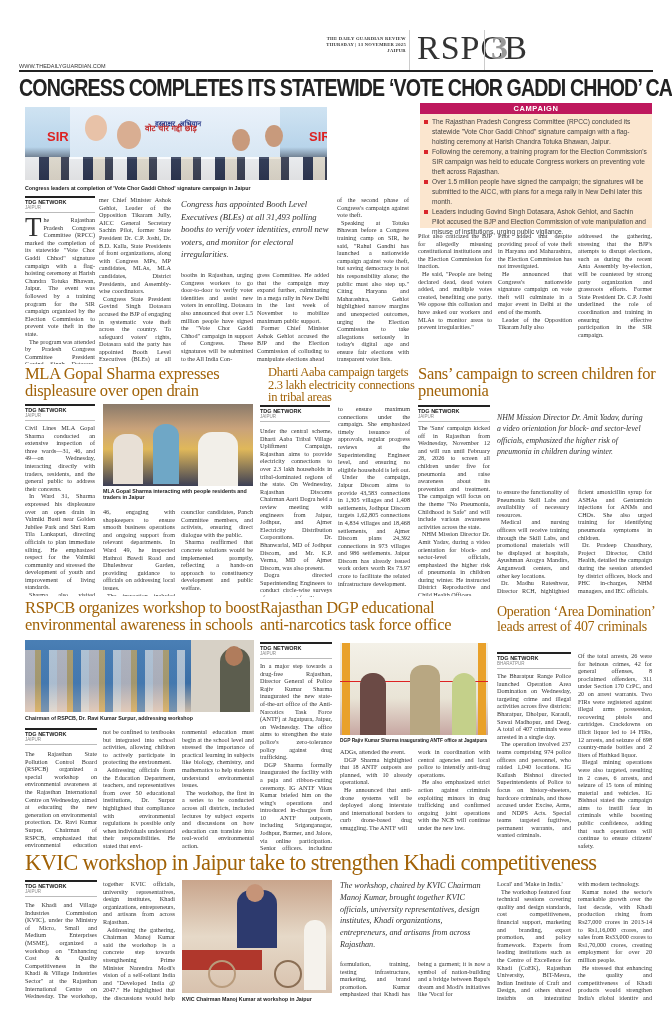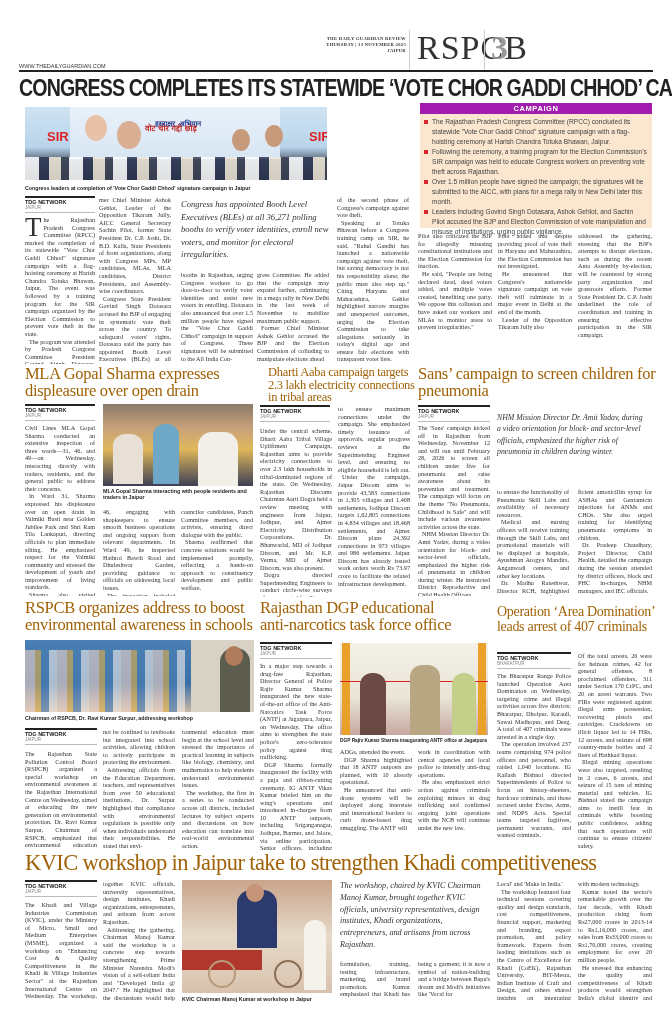--- a/index.html
+++ b/index.html
@@ -57,36 +57,36 @@
     </div>
 </div>
 <div class="abs body-text" style="left:25px;top:216px;width:70px;height:148px;">
   <p style="text-indent:0;"><span style="float:left;font-size:27px;line-height:22px;margin-right:2px;font-family:'Liberation Serif',serif;">T</span><span>he Rajasthan Pradesh Congress Committee (RPCC) marked the completion of its statewide "Vote Chor Gaddi Chhod" signature campaign with a flag-hoisting ceremony at Harish Chandra Totuka Bhawan, Jaipur. The event was followed by a training program for the SIR campaign organized by the Election Commission to prevent vote theft in the state.</span></p>
   <p>The program was attended by Pradesh Congress Committee President Govind Singh Dotasara, for-</p>
 </div>
 <div class="abs body-text" style="left:99px;top:196px;width:72px;height:168px;">
   <p style="text-indent:0;">mer Chief Minister Ashok Gehlot, Leader of the Opposition Tikaram Jully, AICC General Secretary Sachin Pilot, former State President Dr. C.P. Joshi, Dr. B.D. Kalla, State Presidents of front organizations, along with Congress MPs, MP candidates, MLAs, MLA candidates, District Presidents, and Assembly-wise coordinators.</p>
   <p>Congress State President Govind Singh Dotasara accused the BJP of engaging in systematic vote theft across the country. To safeguard voters' rights, Dotasara said the party has appointed Booth Level Executives (BLEs) at all 52,439 polling</p>
 </div>
-<div class="abs pullquote" style="left:181px;top:198px;width:155px;font-size:8.6px;line-height:12.5px;">Congress has appointed Booth Level Executives (BLEs) at all 36,271 polling booths to verify voter identities, enroll new voters, and monitor for electoral irregularities.</div>
+<div class="abs pullquote" style="left:181px;top:198px;width:155px;font-size:8.6px;line-height:12.5px;">Congress has appointed Booth Level Executives (BLEs) at all 31,493 polling booths to verify voter identities, enroll new voters, and monitor for electoral irregularities.</div>
 <div class="abs body-text" style="left:181px;top:271px;width:72px;height:92px;">
   <p style="text-indent:0;">booths in Rajasthan, urging Congress workers to go door-to-door to verify voter identities and assist new voters in enrolling. Dotasara also announced that over 1.5 million people have signed the "Vote Chor Gaddi Chhod" campaign in support of Congress. These signatures will be submitted to the All India Con-</p>
 </div>
 <div class="abs body-text" style="left:257px;top:271px;width:72px;height:92px;">
   <p style="text-indent:0;">gress Committee. He added that the campaign may expand further, culminating in a mega rally in New Delhi in the last week of November to mobilize maximum public support.</p>
   <p>Former Chief Minister Ashok Gehlot accused the BJP and the Election Commission of colluding to manipulate elections ahead</p>
 </div>
 <div class="abs body-text" style="left:337px;top:196px;width:72px;height:168px;">
   <p style="text-indent:0;">of the second phase of Congress's campaign against vote theft.</p>
   <p>Speaking at Totuka Bhawan before a Congress training camp on SIR, he said, "Rahul Gandhi has launched a nationwide campaign against vote theft, but saving democracy is not his responsibility alone; the public must also step up." Citing Haryana and Maharashtra, Gehlot highlighted narrow margins and unexpected outcomes, urging the Election Commission to take allegations seriously in today's digital age and ensure fair elections with transparent voter lists.</p>
   <p>Former leader Sachin</p>
 </div>
 
 <div class="abs" style="left:420px;top:103px;width:232px;height:125px;background:#fbe6cf;">
-  <div class="sans" style="background:#a21caf;color:#fff;text-align:center;font-weight:bold;font-size:7.5px;height:11px;line-height:11px;letter-spacing:0.6px;">CAMPAIGN</div>
+  <div class="sans" style="background:#be185d;color:#fff;text-align:center;font-weight:bold;font-size:7.5px;height:11px;line-height:11px;letter-spacing:0.6px;">CAMPAIGN</div>
   <div class="sans" style="padding:3px 5px 0 12px;font-size:6.6px;line-height:10px;color:#444;">
     <div style="position:relative;"><span style="position:absolute;left:-8px;top:3px;width:4px;height:4px;background:#d9262c;"></span><span>The Rajasthan Pradesh Congress Committee (RPCC) concluded its statewide "Vote Chor Gaddi Chhod" signature campaign with a flag-hoisting ceremony at Harish Chandra Totuka Bhawan, Jaipur.</span></div>
     <div style="position:relative;"><span style="position:absolute;left:-8px;top:3px;width:4px;height:4px;background:#d9262c;"></span><span>Following the ceremony, a training program for the Election Commission's SIR campaign was held to educate Congress workers on preventing vote theft across Rajasthan.</span></div>
     <div style="position:relative;"><span style="position:absolute;left:-8px;top:3px;width:4px;height:4px;background:#d9262c;"></span><span>Over 1.5 million people have signed the campaign; the signatures will be submitted to the AICC, with plans for a mega rally in New Delhi later this month.</span></div>
     <div style="position:relative;"><span style="position:absolute;left:-8px;top:3px;width:4px;height:4px;background:#d9262c;"></span><span>Leaders including Govind Singh Dotasara, Ashok Gehlot, and Sachin Pilot accused the BJP and Election Commission of vote manipulation and misuse of institutions, urging public vigilance.</span></div>
   </div>
 </div>
 <div class="abs body-text" style="left:418px;top:232px;width:74px;height:132px;">
   <p style="text-indent:0;">Pilot also criticized the BJP for allegedly misusing constitutional institutions and the Election Commission for inaction.</p>
   <p>He said, "People are being declared dead, dead voters added, and multiple votes created, benefiting one party. We oppose this collusion and have asked our workers and MLAs to monitor areas to prevent irregularities."</p>
@@ -158,21 +158,21 @@
 <div class="abs body-text" style="left:497px;top:488px;width:72px;height:108px;">
   <p style="text-indent:0;">to ensure the functionality of Pneumonia Skill Labs and availability of necessary resources.</p>
   <p>Medical and nursing officers will receive training through the Skill Labs, and promotional materials will be displayed at hospitals, Ayushman Arogya Mandirs, Anganwadi centers, and other key locations.</p>
   <p>Dr. Madhu Rateshwar, Director RCH, highlighted the need to ensure suf-</p>
 </div>
 <div class="abs body-text" style="left:578px;top:488px;width:74px;height:108px;">
   <p style="text-indent:0;">ficient amoxicillin syrup for ASHAs and Gentamicin injections for ANMs and CHOs. She also urged training for identifying pneumonia symptoms in children.</p>
   <p>Dr. Pradeep Chaudhary, Project Director, Child Health, detailed the campaign during the session attended by district officers, block and PHC in-charges, NHM managers, and IEC officials.</p>
 </div>
 
-<div class="abs hl" style="left:25px;top:600px;width:240px;font-size:16.5px;">RSPCB organizes address to boost environmental awareness in schools</div>
+<div class="abs hl" style="left:25px;top:600px;width:240px;font-size:16.5px;">RSPCB organizes workshop to boost environmental awareness in schools</div>
 <div class="abs photo" style="left:25px;top:640px;width:229px;height:72px;background:linear-gradient(180deg,#4a7fb5 0%,#3a6ea6 60%,#c9b8a6 100%);">
   <div class="abs" style="left:0;top:10px;width:160px;height:62px;background:repeating-linear-gradient(90deg,#f3d7c6 0 10px,#e8b24a 10px 16px,#4a7fb5 16px 24px,#f5f0ea 24px 32px);opacity:0.6;"></div>
   <div class="abs" style="left:166px;top:0;width:63px;height:72px;background:#d7d1c6;"></div>
   <div class="abs" style="left:195px;top:8px;width:30px;height:64px;background:#5c5d4e;border-radius:14px 14px 0 0;"></div>
   <div class="abs" style="left:200px;top:6px;width:18px;height:20px;background:#b07c5c;border-radius:50%;"></div>
 </div>
 <div class="abs caption" style="left:25px;top:715px;width:229px;">Chairman of RSPCB, Dr. Ravi Kumar Surpur, addressing workshop</div>
 <div class="abs" style="left:25px;top:728px;width:72px;">
   <div class="byline">
       <span class="bn">TDG NETWORK</span>

